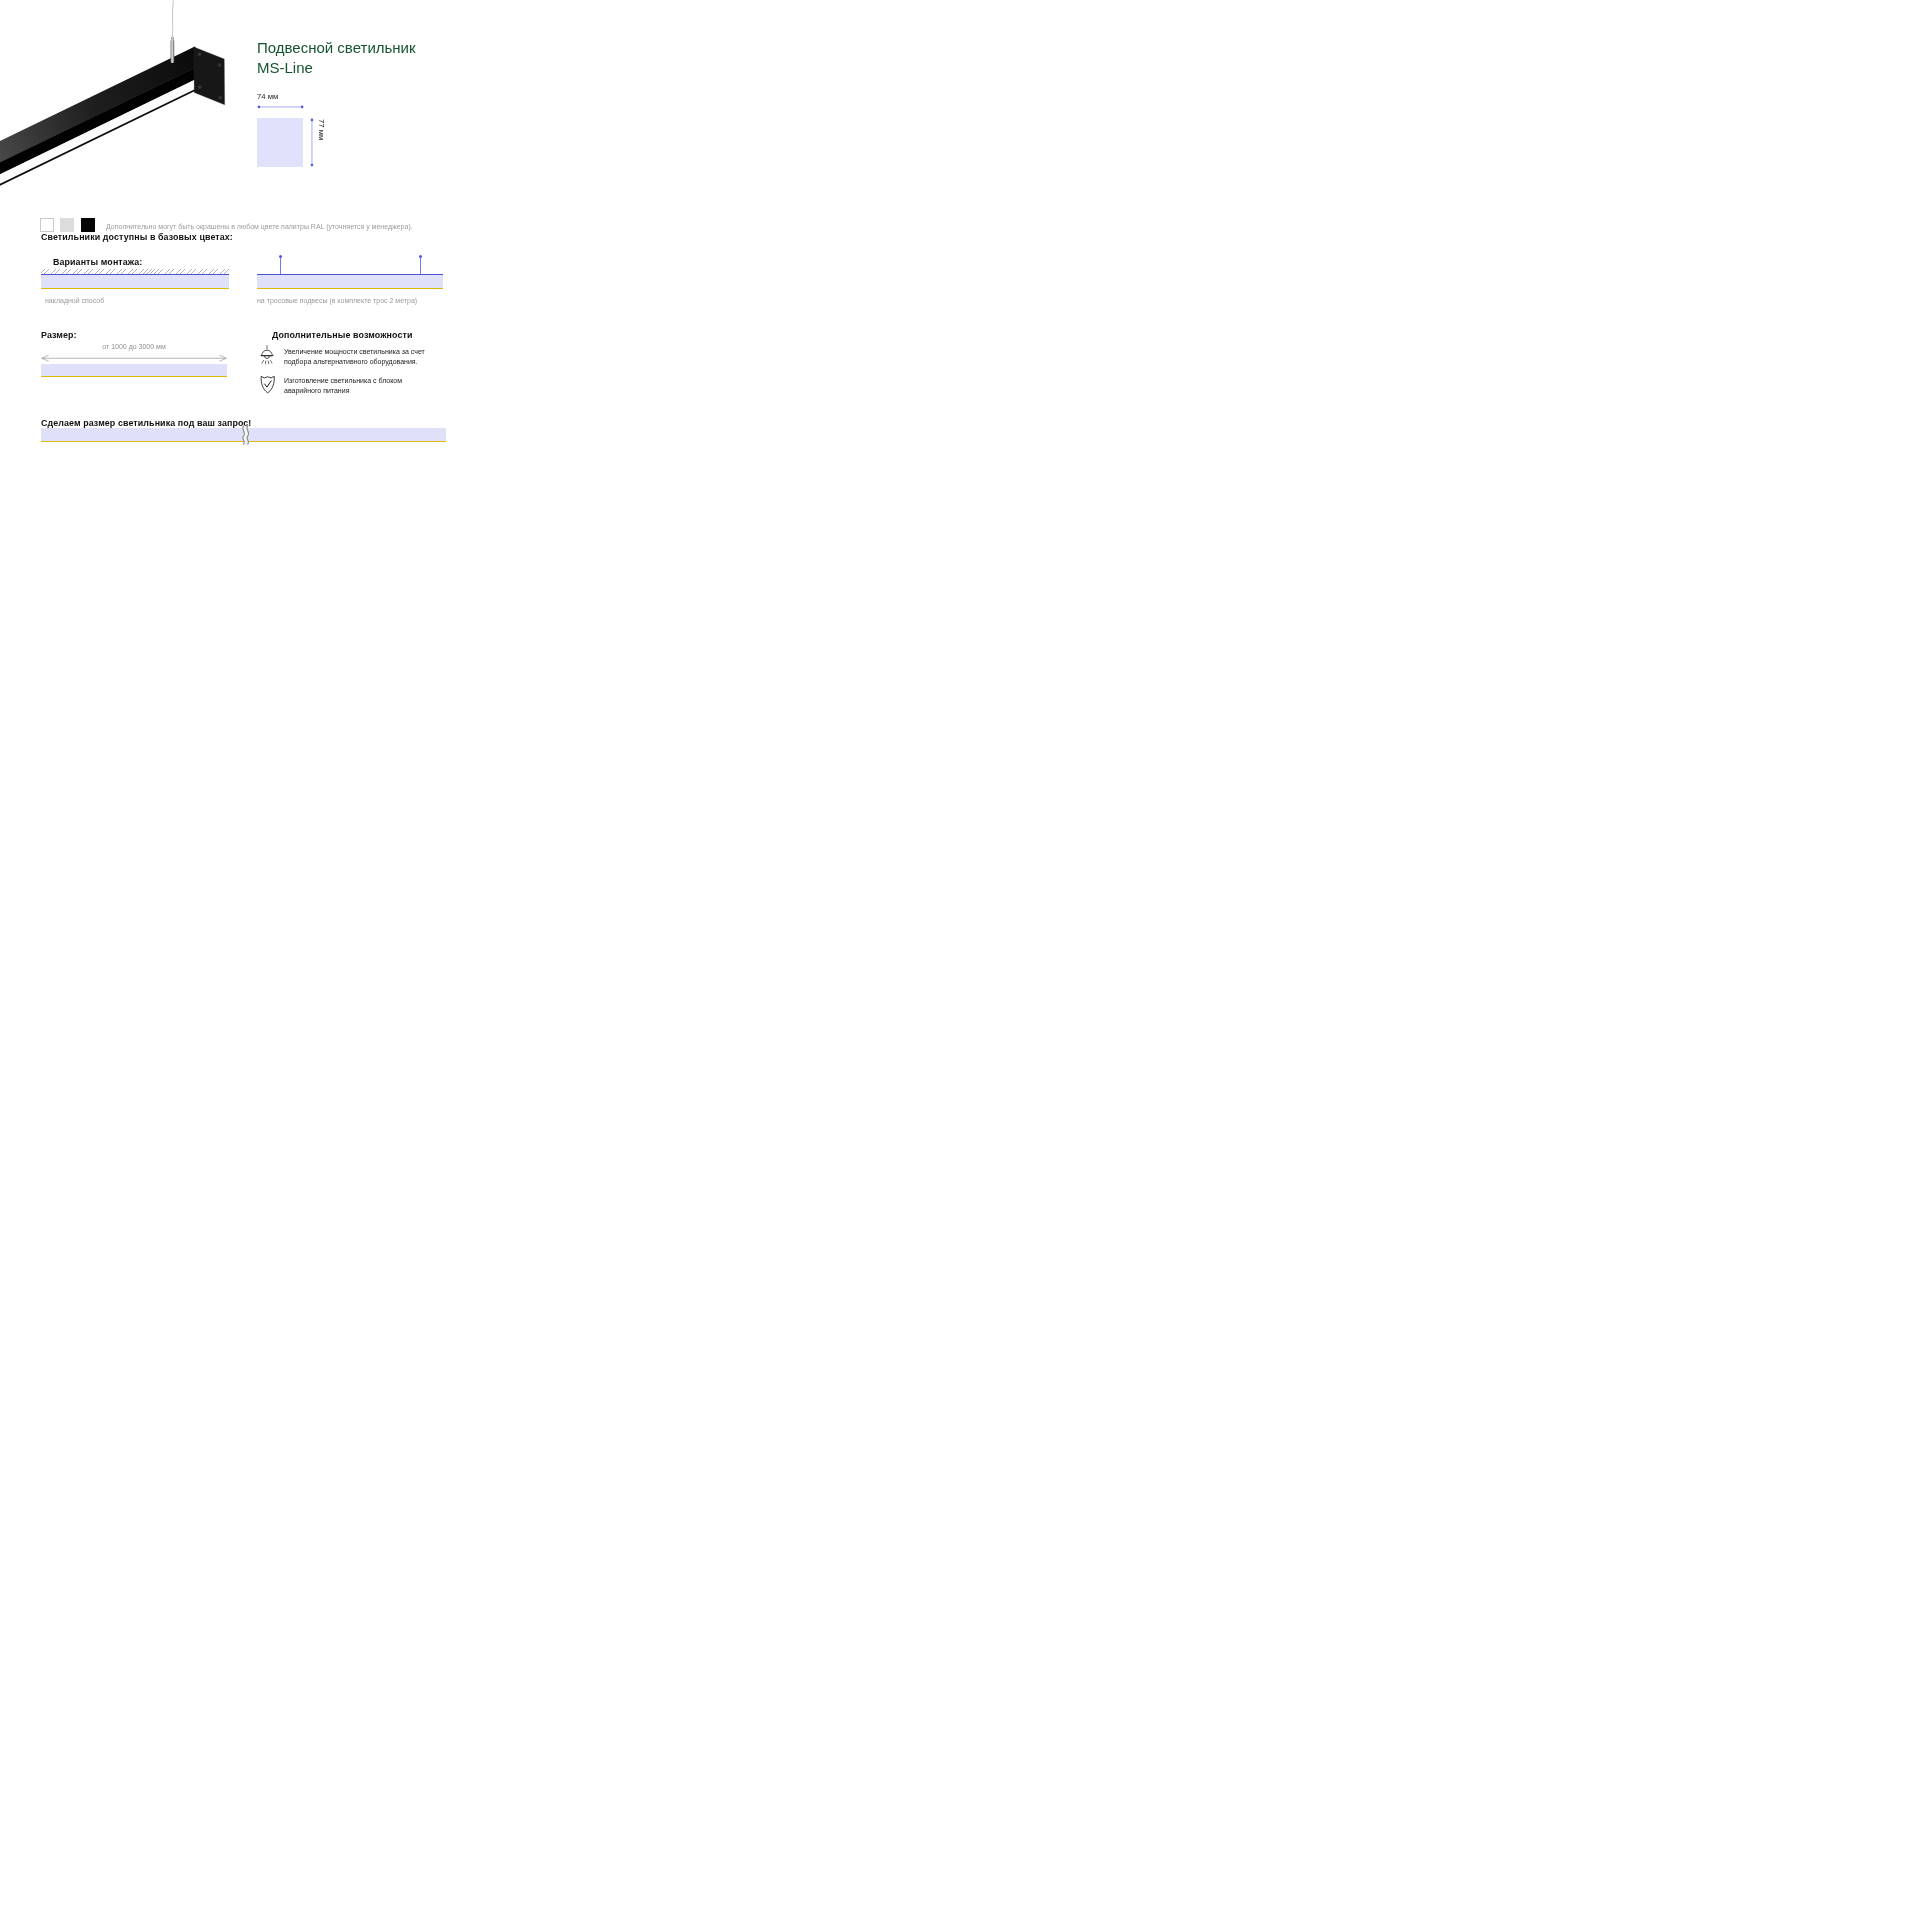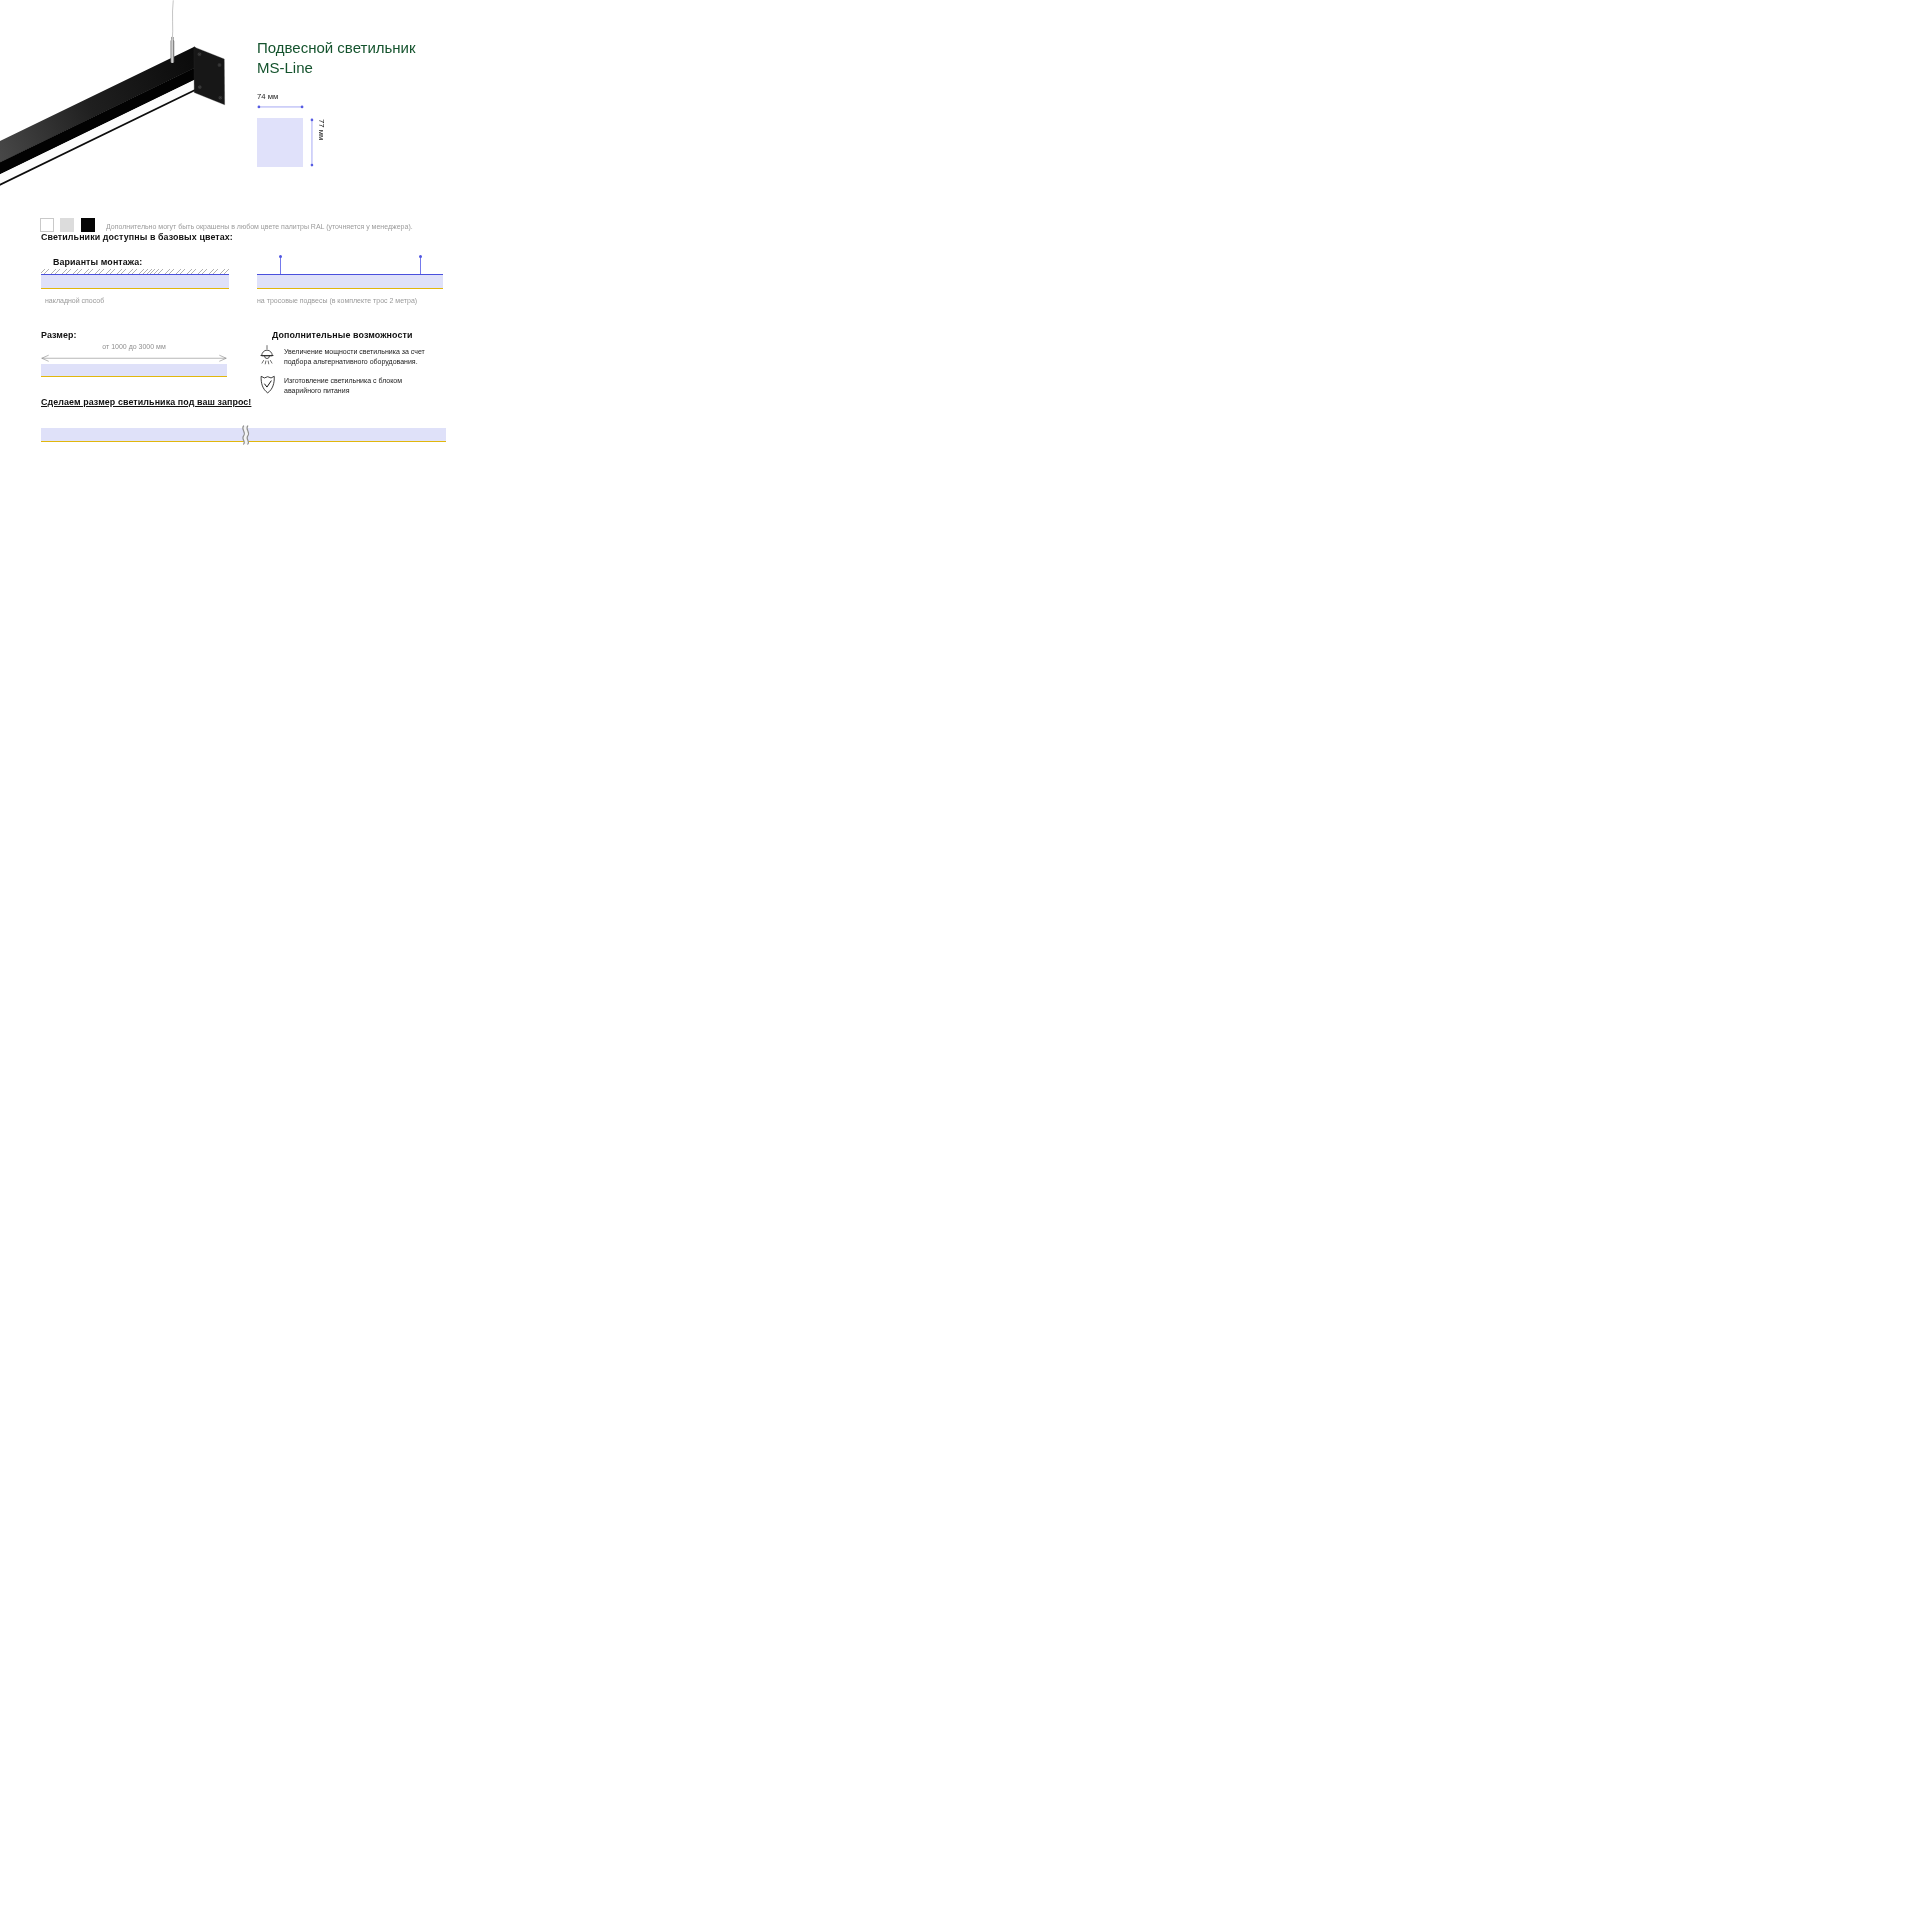--- a/index.html
+++ b/index.html
@@ -148,21 +148,21 @@
   <div class="abs feature-text" style="left:284px;top:347px;">Увеличение мощности светильника за счет
 подбора альтернативного оборудования.</div>
 
   <svg class="abs" style="left:260px;top:374px;width:15.4px;height:20px;" viewBox="0 0 40 52">
     <path d="M3,6 Q11,14 20,7 Q29,14 37,6 C38,24 33,40 20,49 C7,40 2,24 3,6 Z" fill="none" stroke="#1a1a1a" stroke-width="2.2" stroke-linejoin="round"></path>
     <path d="M12,26 L18,34 L29,18" fill="none" stroke="#1a1a1a" stroke-width="2.6" stroke-linecap="round" stroke-linejoin="round"></path>
   </svg>
   <div class="abs feature-text" style="left:284px;top:376px;">Изготовление светильника с блоком
 аварийного питания</div>
 
-  <div class="abs h2" style="left:41px;top:397px;text-decoration:underline;">Сделаем размер светильника под ваш запрос!</div>
+  <div class="abs h2" style="left:41px;top:418px;">Сделаем размер светильника под ваш запрос!</div>
   <div class="abs plain-bar" style="left:41px;top:428px;width:405px;height:13px;"></div>
   <svg class="abs" style="left:239px;top:425px;width:13px;height:20px;" viewBox="0 0 34 52">
     <path d="M12,2 C4,11 20,19 12,28 C5,36 19,44 12,50 L23,50 C30,44 16,36 23,28 C31,19 15,11 23,2 Z" fill="#f4f4f4"></path>
     <path d="M12,2 C4,11 20,19 12,28 C5,36 19,44 12,50" fill="none" stroke="#8f8f8f" stroke-width="3" stroke-linecap="round"></path>
     <path d="M23,2 C15,11 31,19 23,28 C16,36 30,44 23,50" fill="none" stroke="#8f8f8f" stroke-width="3" stroke-linecap="round"></path>
   </svg>
 
 </div>
 
 

